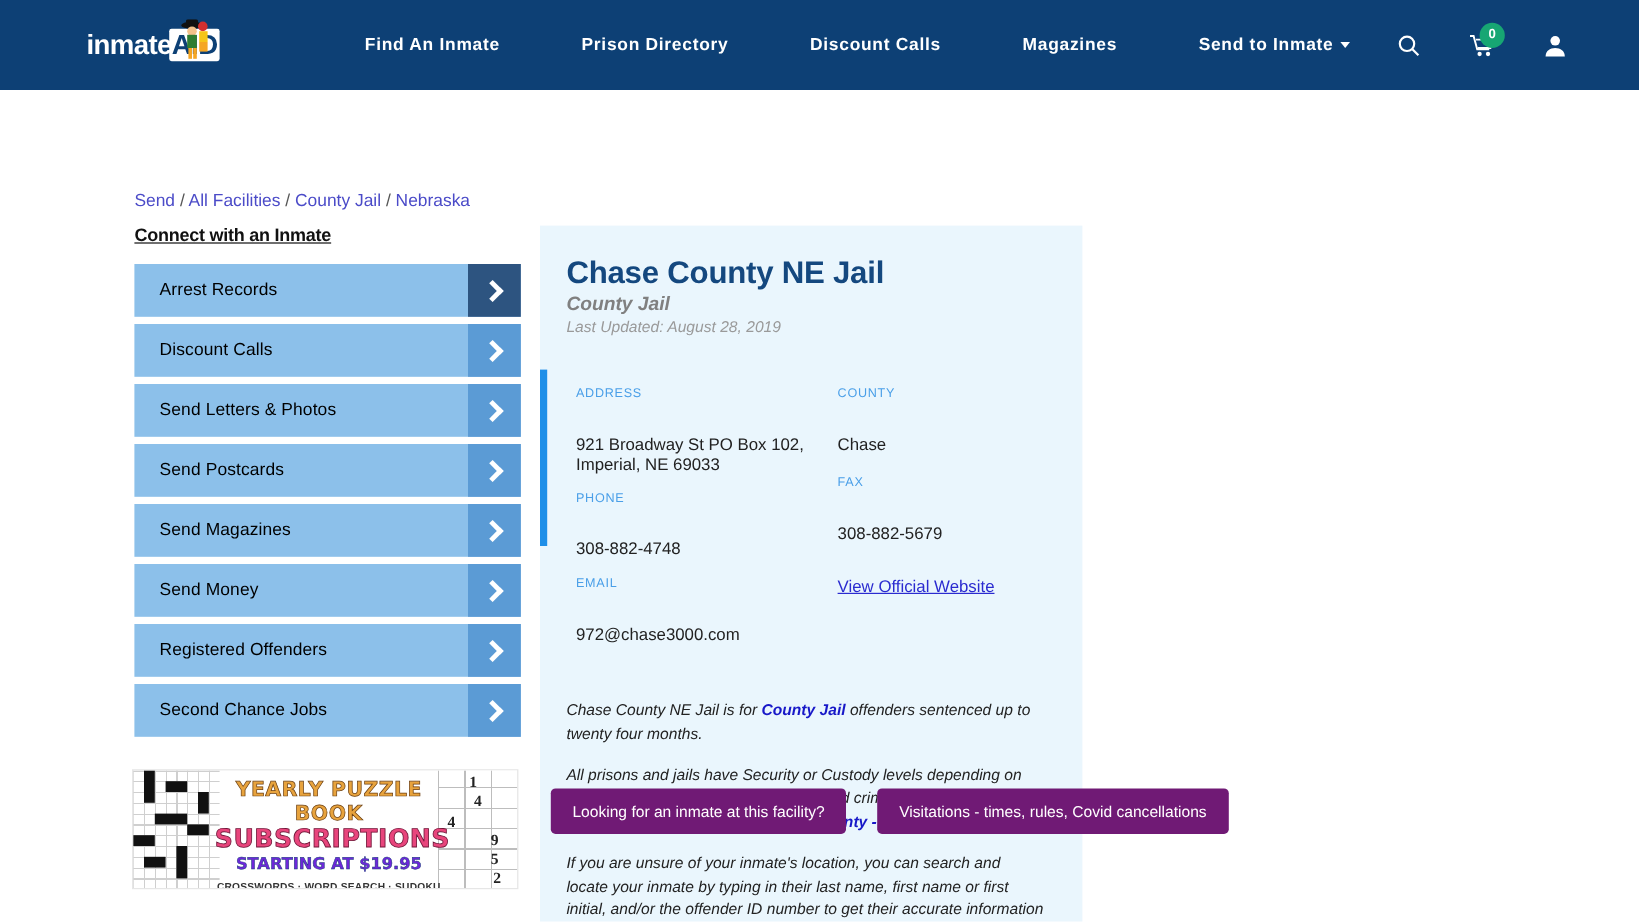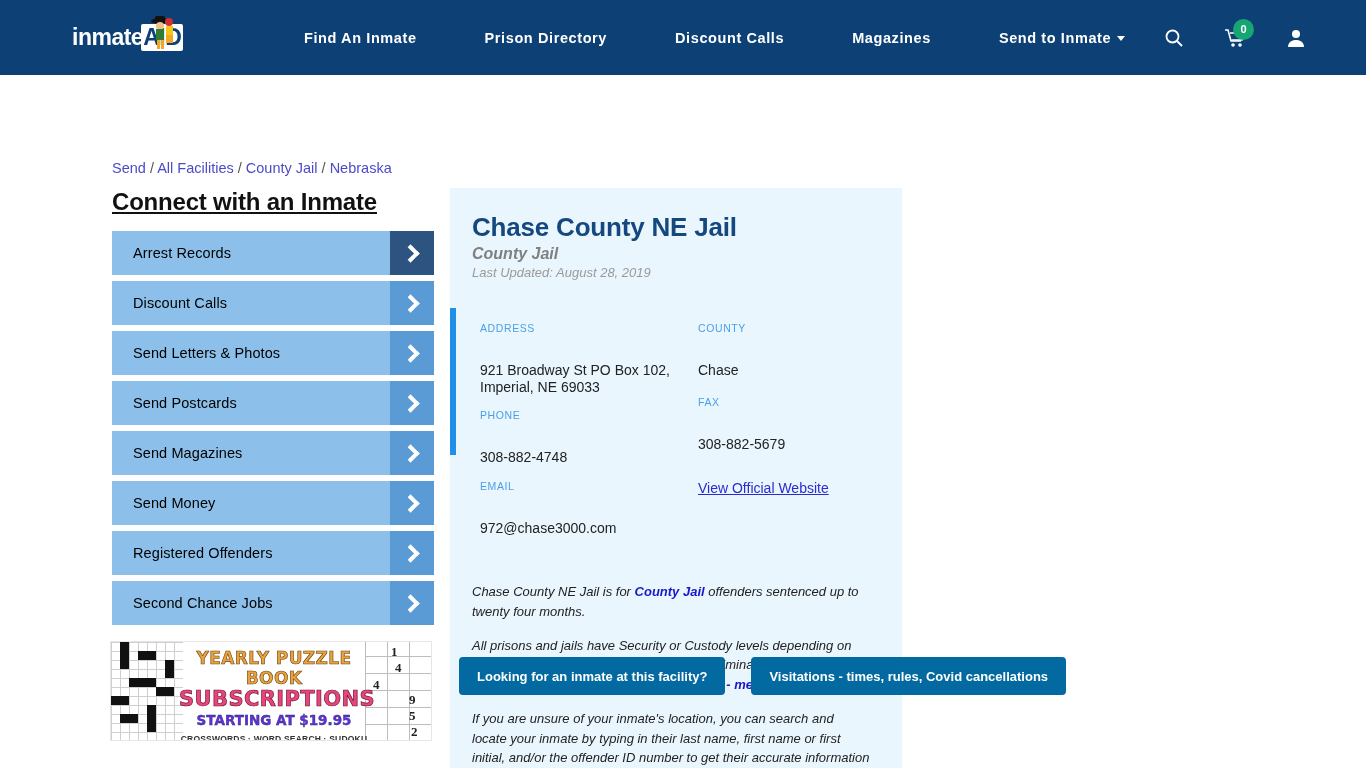--- a/index.html
+++ b/index.html
@@ -77,21 +77,21 @@
   .breadcrumb {
     position: absolute; left: 112px; top: 85px;
     font-size: 14.5px; color: #555555;
   }
   .breadcrumb a { color: #4b4bc8; text-decoration: none; cursor: pointer; }
   .breadcrumb .sep { color: #555555; }
 
   
   .sidebar { position: absolute; left: 112px; top: 113px; width: 322px; }
   .sidebar-title {
-    font-size: 24px; font-weight: bold; color: #111111;
+    font-size: 15px; font-weight: bold; color: #111111;
     text-decoration: underline; margin: 0 0 15px 0;
     letter-spacing: -0.2px;
   }
   .side-btn {
     position: relative; height: 44px; margin-bottom: 6px;
     background: #8cc0ea; display: flex; align-items: center;
     cursor: pointer;
   }
   .side-btn .label {
     color: #000000; font-size: 14.5px; padding-left: 21px;
@@ -208,22 +208,22 @@
     color: #1818c8; font-weight: bold; text-decoration: none;
     font-style: italic; cursor: pointer;
   }
   .card-spacer { height: 18px; }
 
   .cta-row {
     position: absolute; left: 459px; top: 582px;
     display: flex; gap: 26px;
   }
   .cta-btn {
-    background: #0369a1; color: #ffffff;
-    font-size: 13px; font-weight: bold;
+    background: #701a75; color: #ffffff;
+    font-size: 13px; font-weight: normal;
     border: none; border-radius: 4px;
     padding: 0 18px; height: 38px;
     display: flex; align-items: center;
     cursor: pointer; white-space: nowrap;
   }
 </style>
 </head>
 <body>
 
 <div class="navbar">

